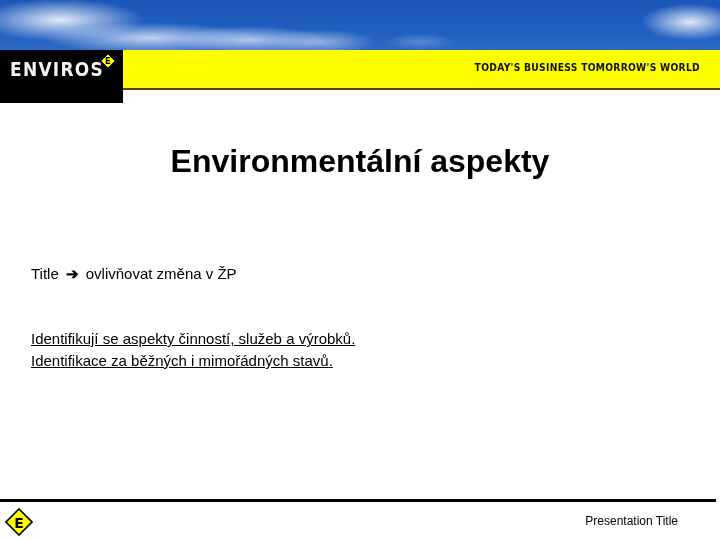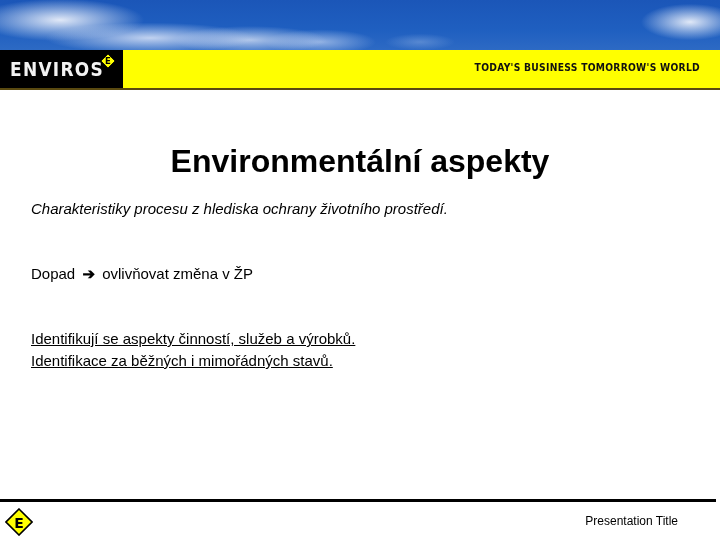--- a/index.html
+++ b/index.html
@@ -19,21 +19,21 @@
         radial-gradient(ellipse 70px 26px at 690px 22px, rgba(235,240,250,0.95), rgba(235,240,250,0) 70%),
         radial-gradient(ellipse 50px 12px at 420px 42px, rgba(120,160,220,0.6), rgba(120,160,220,0) 70%),
         linear-gradient(180deg, #1b56b8 0%, #1f5fc0 60%, #2d6ac4 100%);
     }
     .band {
       position: absolute; left: 0; top: 50px; width: 720px; height: 38px;
       background: #ffff00;
       border-bottom: 2px solid #5a4a10;
     }
     .logo-block {
-      position: absolute; left: 0; top: 0; width: 123px; height: 38px;
+      position: absolute; left: 0; top: 0; width: 123px; height: 53px;
       background: #000;
     }
     .logo-text {
       position: absolute; left: 10px; top: 7px;
       font-family: "DejaVu Sans", sans-serif; font-weight: bold;
       font-size: 20px; letter-spacing: 1.5px; color: #f2f2f2;
       transform: scaleX(0.85); transform-origin: left center;
     }
     .logo-badge {
       position: absolute; left: 101px; top: 4px; width: 14px; height: 14px;
@@ -81,26 +81,25 @@
       <polygon points="7,0 14,7 7,14 0,7" fill="#ffff00" stroke="#000" stroke-width="0.8"></polygon>
       <text x="7" y="10.3" text-anchor="middle" font-size="8.5" font-weight="bold" font-family="DejaVu Sans, sans-serif" fill="#000">E</text>
     </svg>
   </div>
   <span class="tagline">TODAY'S BUSINESS TOMORROW'S WORLD</span>
 </div>
 
 <div class="title">Environmentální aspekty</div>
 
 <div class="para italic p1">
-  <div>Charakteristiky procesu z hlediska ochrany životního prostředí.</div>
 </div>
 
 <div class="para p2">
   <div>
-    <span>Dopad</span>
+    <span>Title</span>
     <span class="arrow">➔</span>
     <span>ovlivňovat změna v ŽP</span>
   </div>
 </div>
 
 <div class="para p3">
   <div>Identifikují se aspekty činností, služeb a výrobků.</div>
   <div>Identifikace za běžných i mimořádných stavů.</div>
 </div>
 

